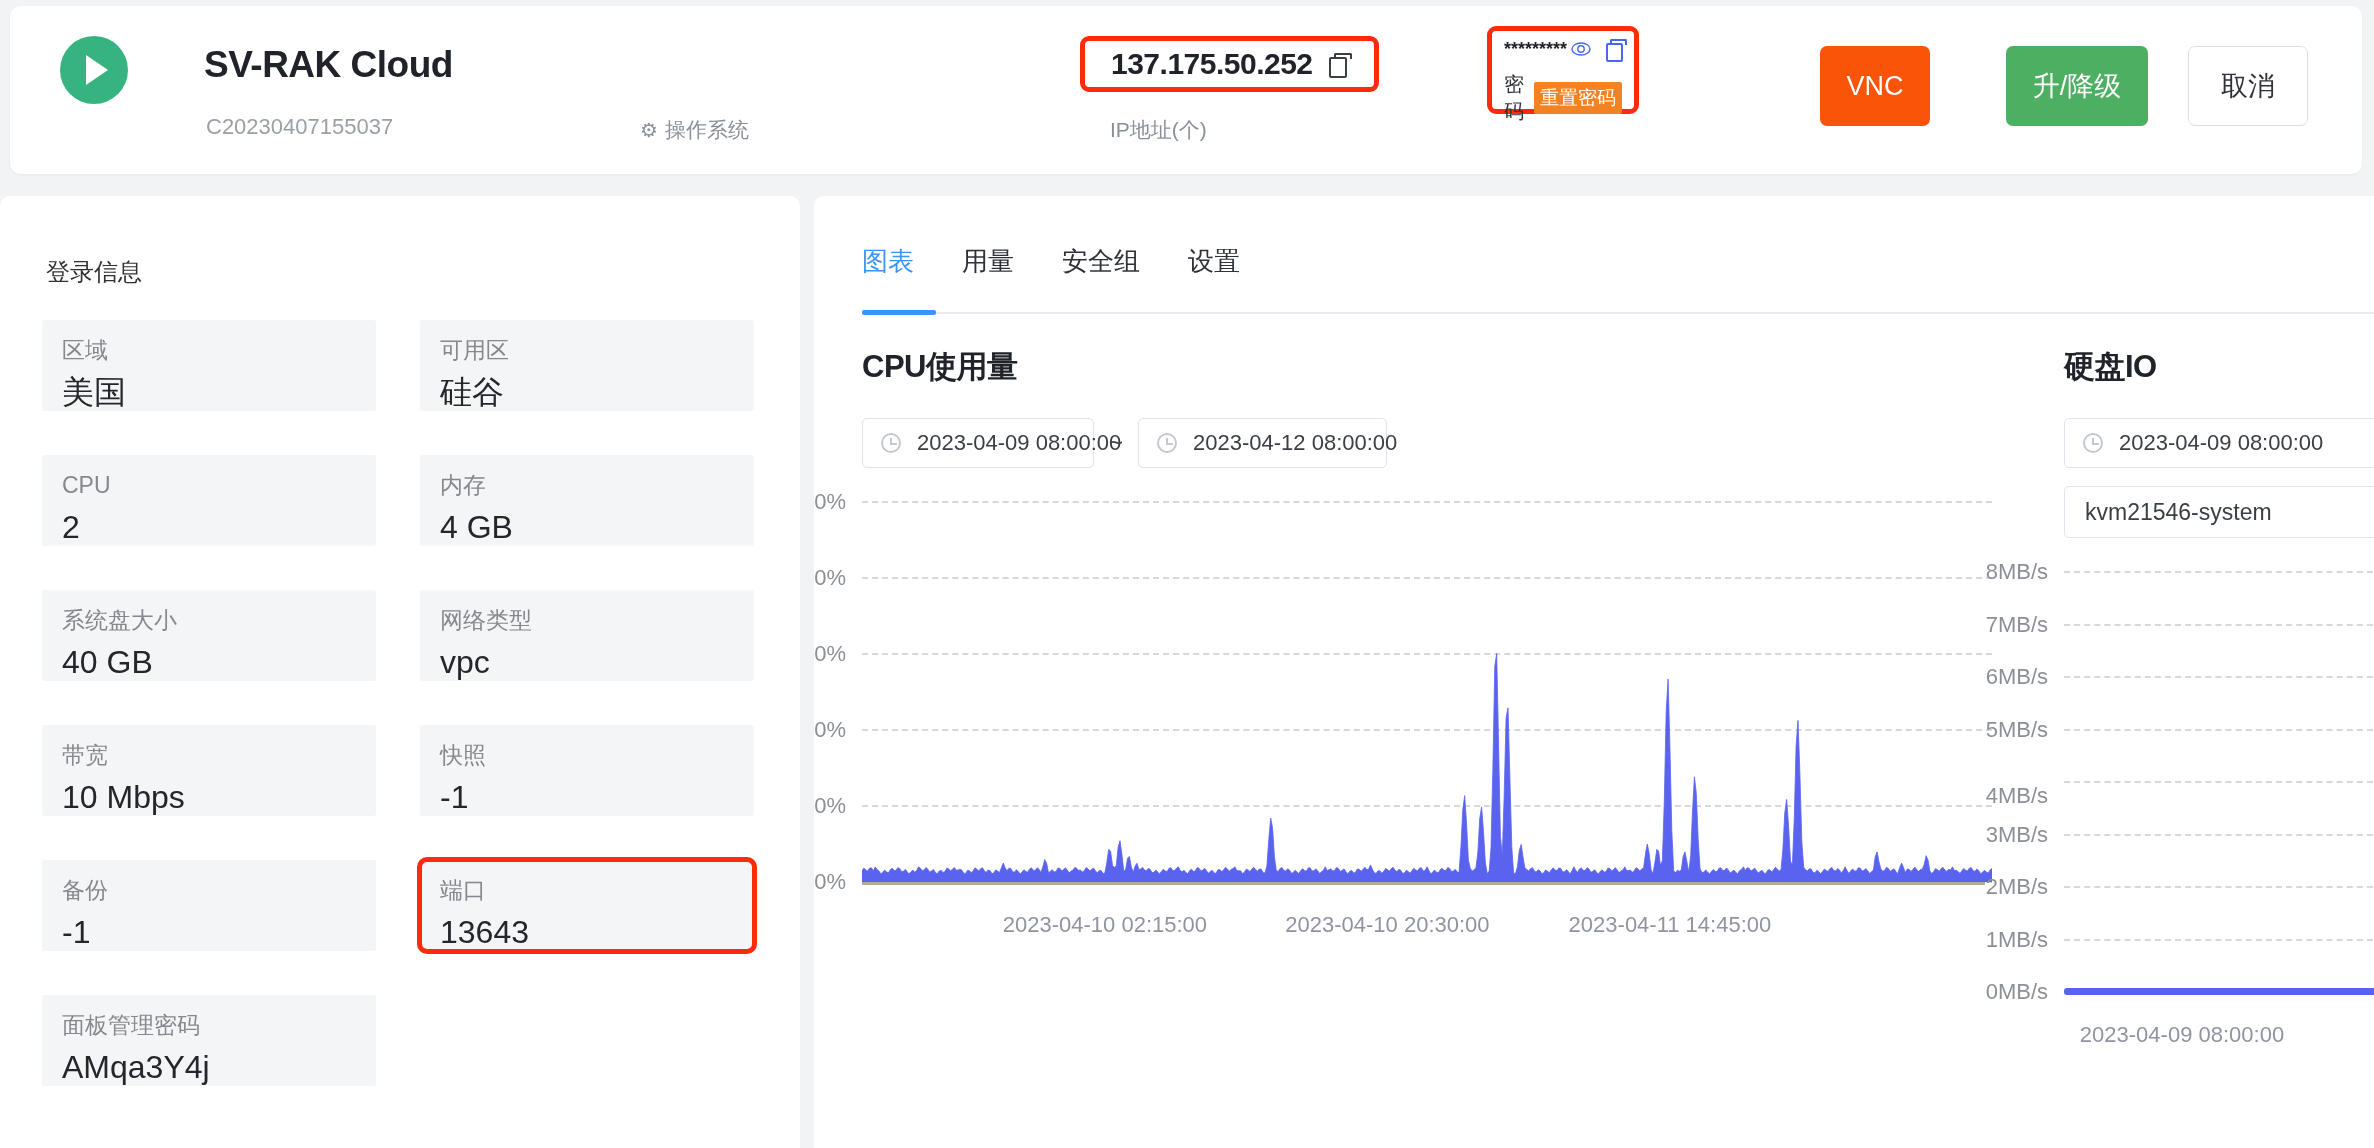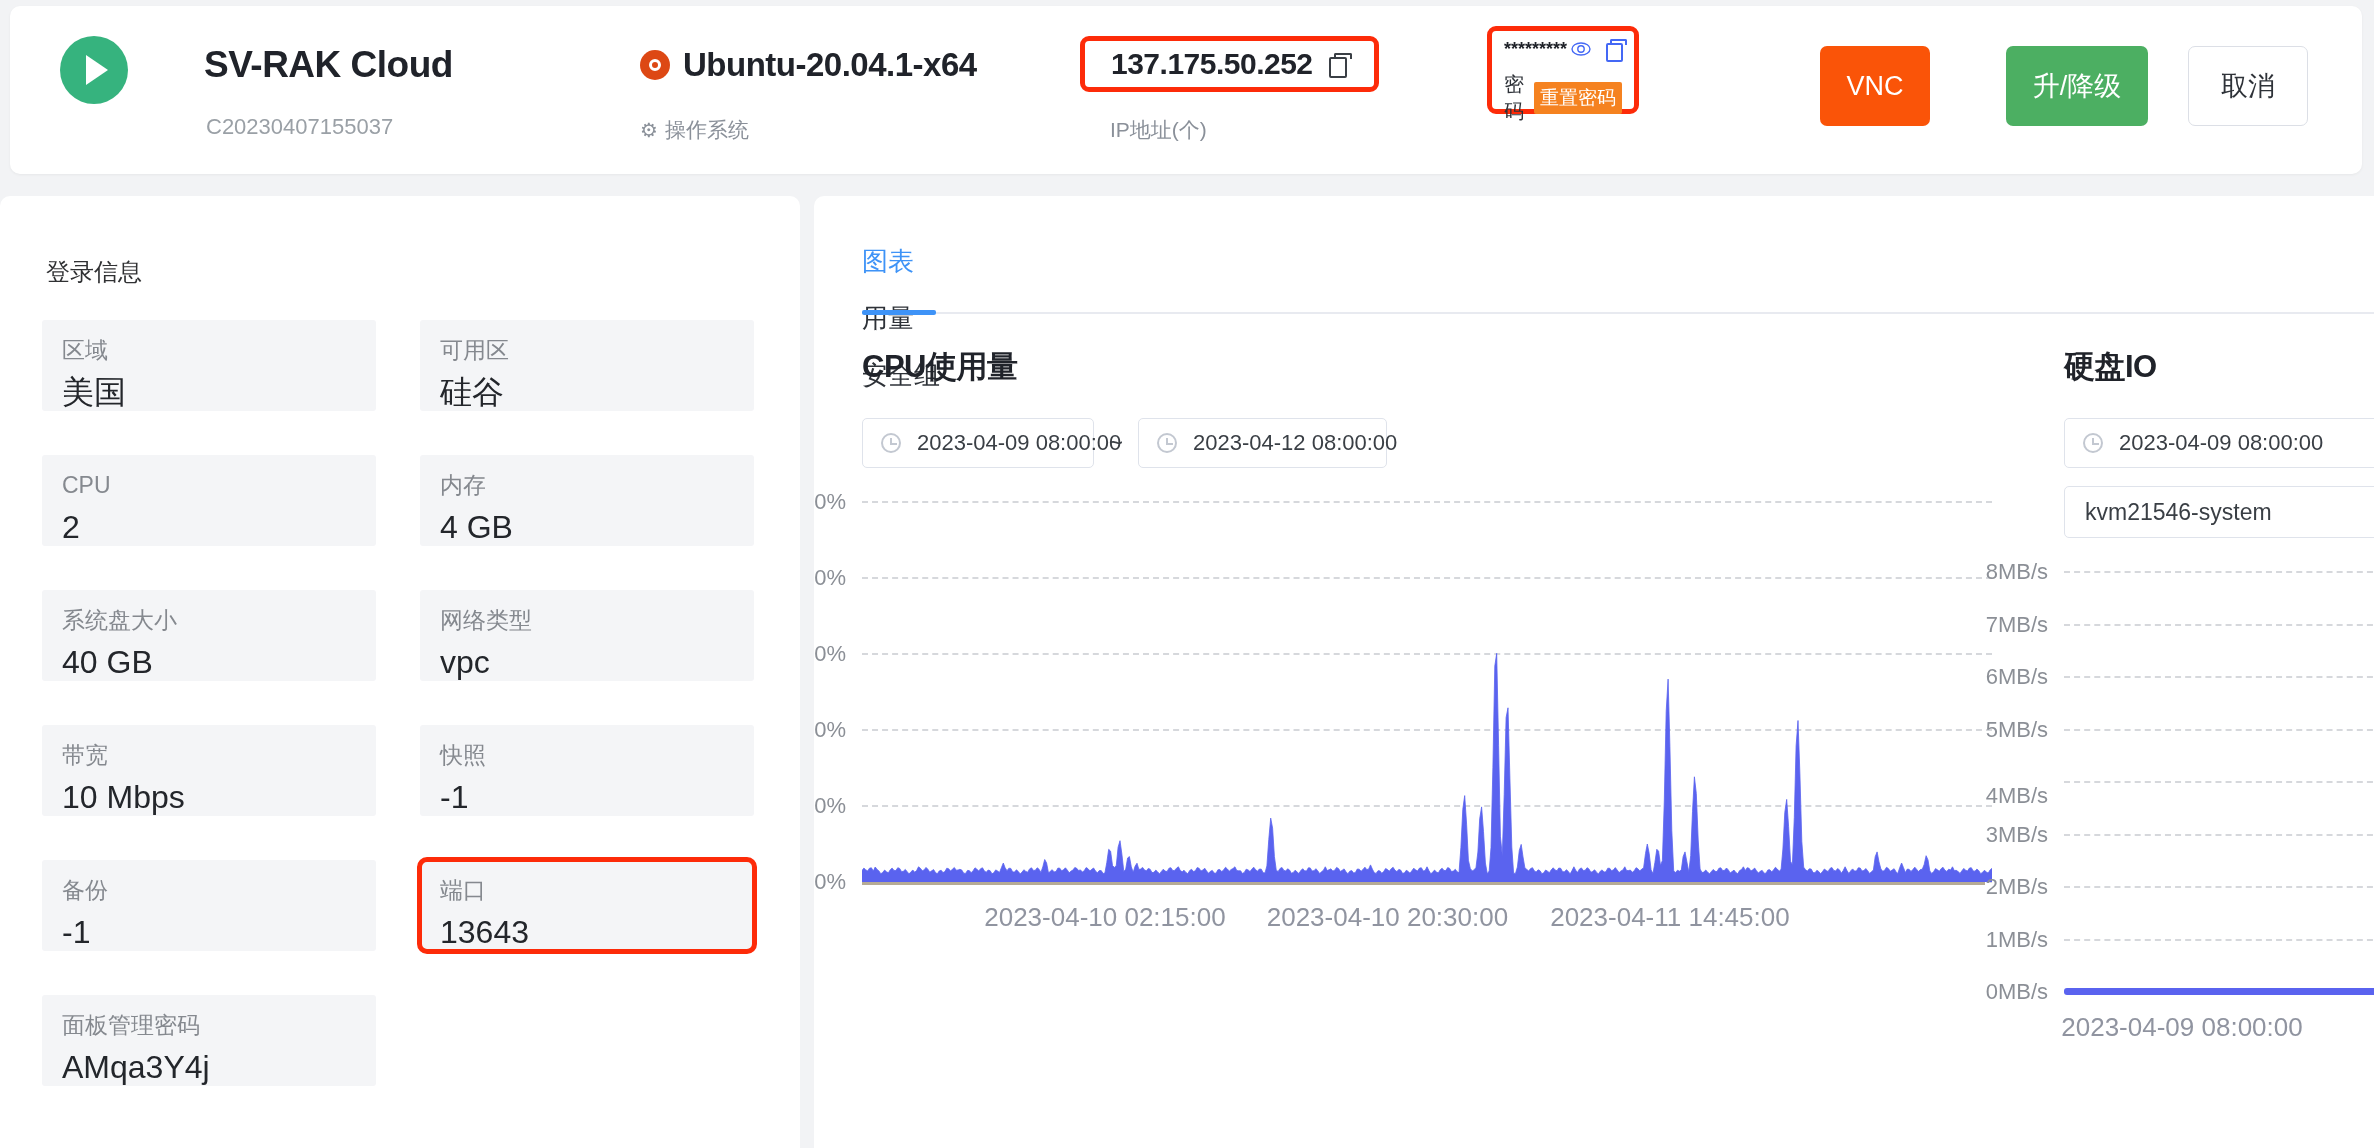--- a/index.html
+++ b/index.html
@@ -157,21 +157,21 @@
 
   
   .right-panel {
     position: absolute; left: 814px; top: 196px;
     width: 1560px; height: 952px;
     background: #ffffff; border-radius: 10px 0 0 0;
     overflow: hidden;
   }
   .tabs {
     position: absolute; left: 48px; top: 48px;
-    display: flex; gap: 0; flex-direction: column;
+    display: flex; gap: 0;
   }
   .tab {
     font-size: 26px; color: #2e3238; padding: 0 0 22px 0;
     margin-right: 48px; cursor: pointer; white-space:nowrap;
   }
   .tab.active { color: #3e93f7; }
   .tab-underline {
     position: absolute; left: 48px; top: 114px;
     width: 74px; height: 5px; background: #3e93f7; border-radius: 2px;
   }
@@ -225,23 +225,23 @@
 
   .ylab {
     position: absolute; right: 100%; transform: translateY(-50%);
     padding-right: 16px; font-size: 22px; color: #8b8f96; white-space: nowrap;
   }
   .gridline {
     position: absolute; left: 0; right: 0; height: 0;
     border-top: 2px dashed #d6d8dc; transform: translateY(-1px);
   }
   .xlab {
-    position: absolute; top: 100%; margin-top: 20px;
+    position: absolute; top: 100%; margin-top: 30px;
     transform: translateX(-50%);
-    font-size: 26px; color: #9094a0; white-space: nowrap;
+    font-size: 22px; color: #9094a0; white-space: nowrap;
   }
   .cpu-area { position: absolute; left: 0; bottom: 0; width: 100%; height: 100%; }
   .axis-base {
     position: absolute; left: 0; bottom: -3px; width: 99.4%; height: 3px;
     background: #b6ab95;
   }
   .disk-line {
     position: absolute; left: 0; bottom: -3px; width: 100%; height: 7px;
     background: #5a63ef; border-radius: 3px;
   }
@@ -249,24 +249,20 @@
 </head>
 <body>
 
 <div class="header-card">
 
   <div class="hdr-play"></div>
 
   <div class="hdr-title">SV-RAK Cloud</div>
   <div class="hdr-sub">C20230407155037</div>
 
-  <div class="hdr-os">
-    <span class="ubuntu-icon"></span>
-    <span class="hdr-os-name">Ubuntu-20.04.1-x64</span>
-  </div>
   <div class="hdr-os-label">
     <span class="gear-icon">⚙</span>
     <span>操作系统</span>
   </div>
 
   <div class="ip-box">
     <span class="ip-text">137.175.50.252</span>
     <span class="copy-glyph"></span>
   </div>
   <div class="ip-label">IP地址(个)</div>

